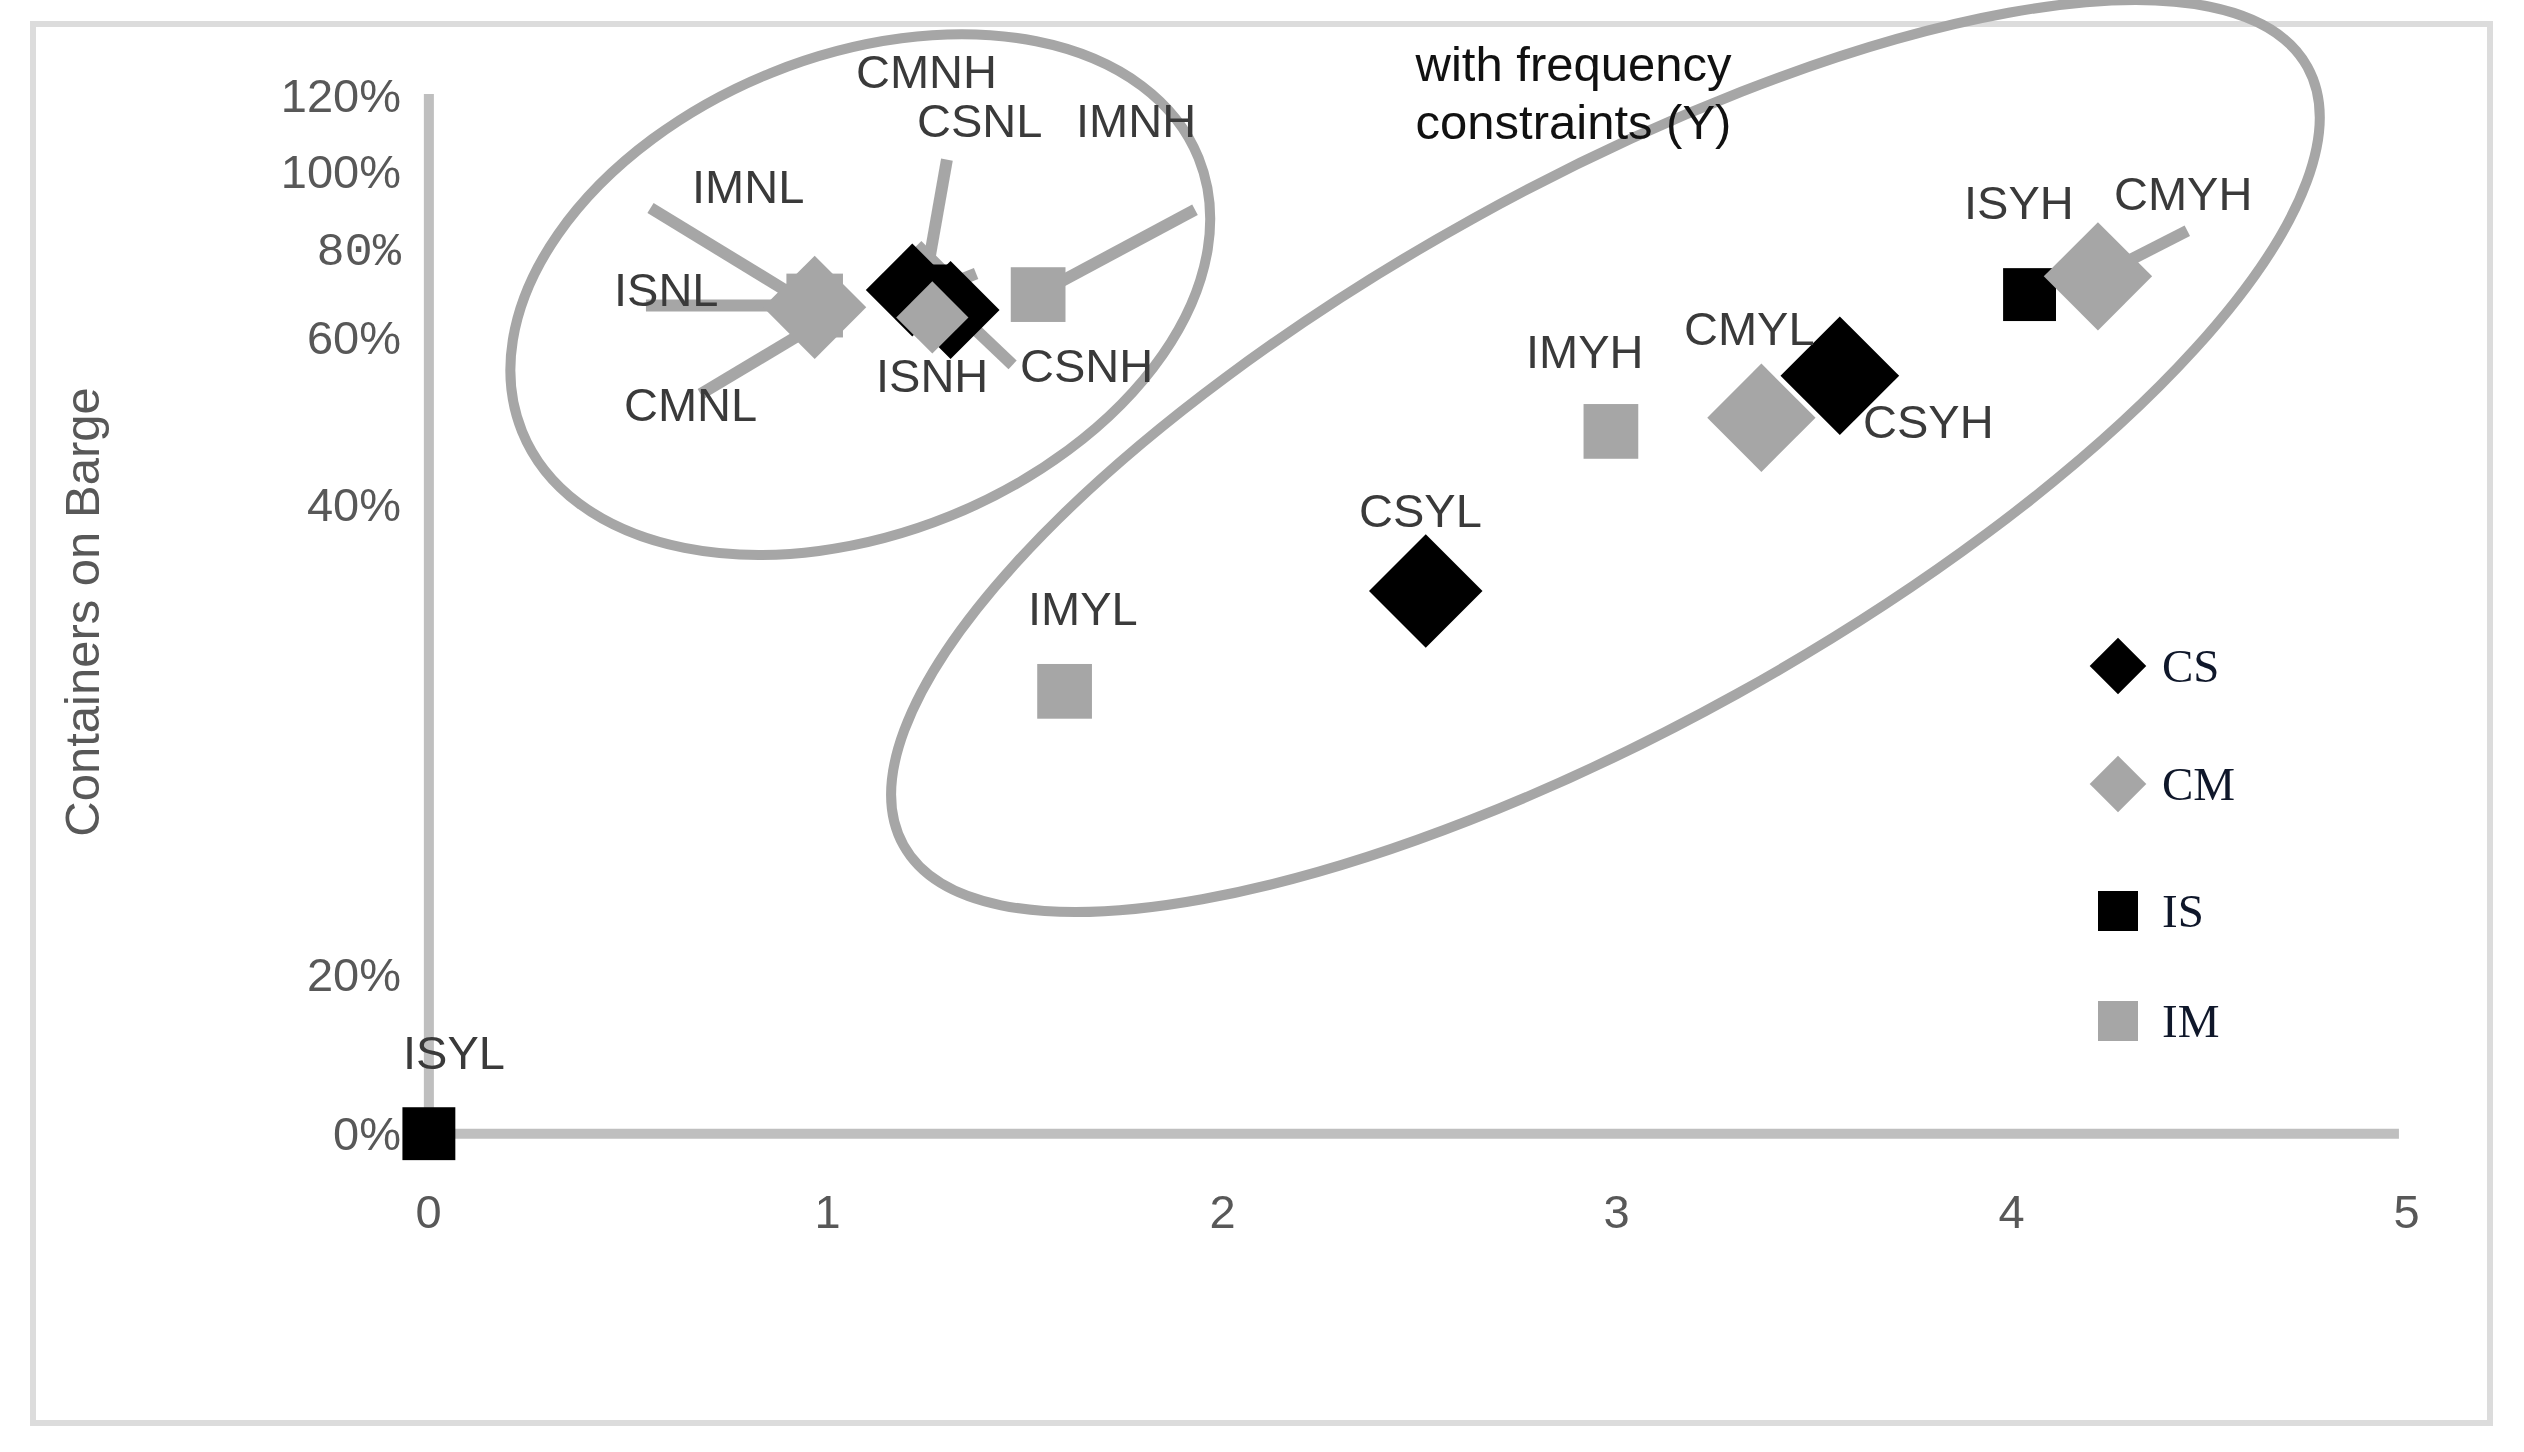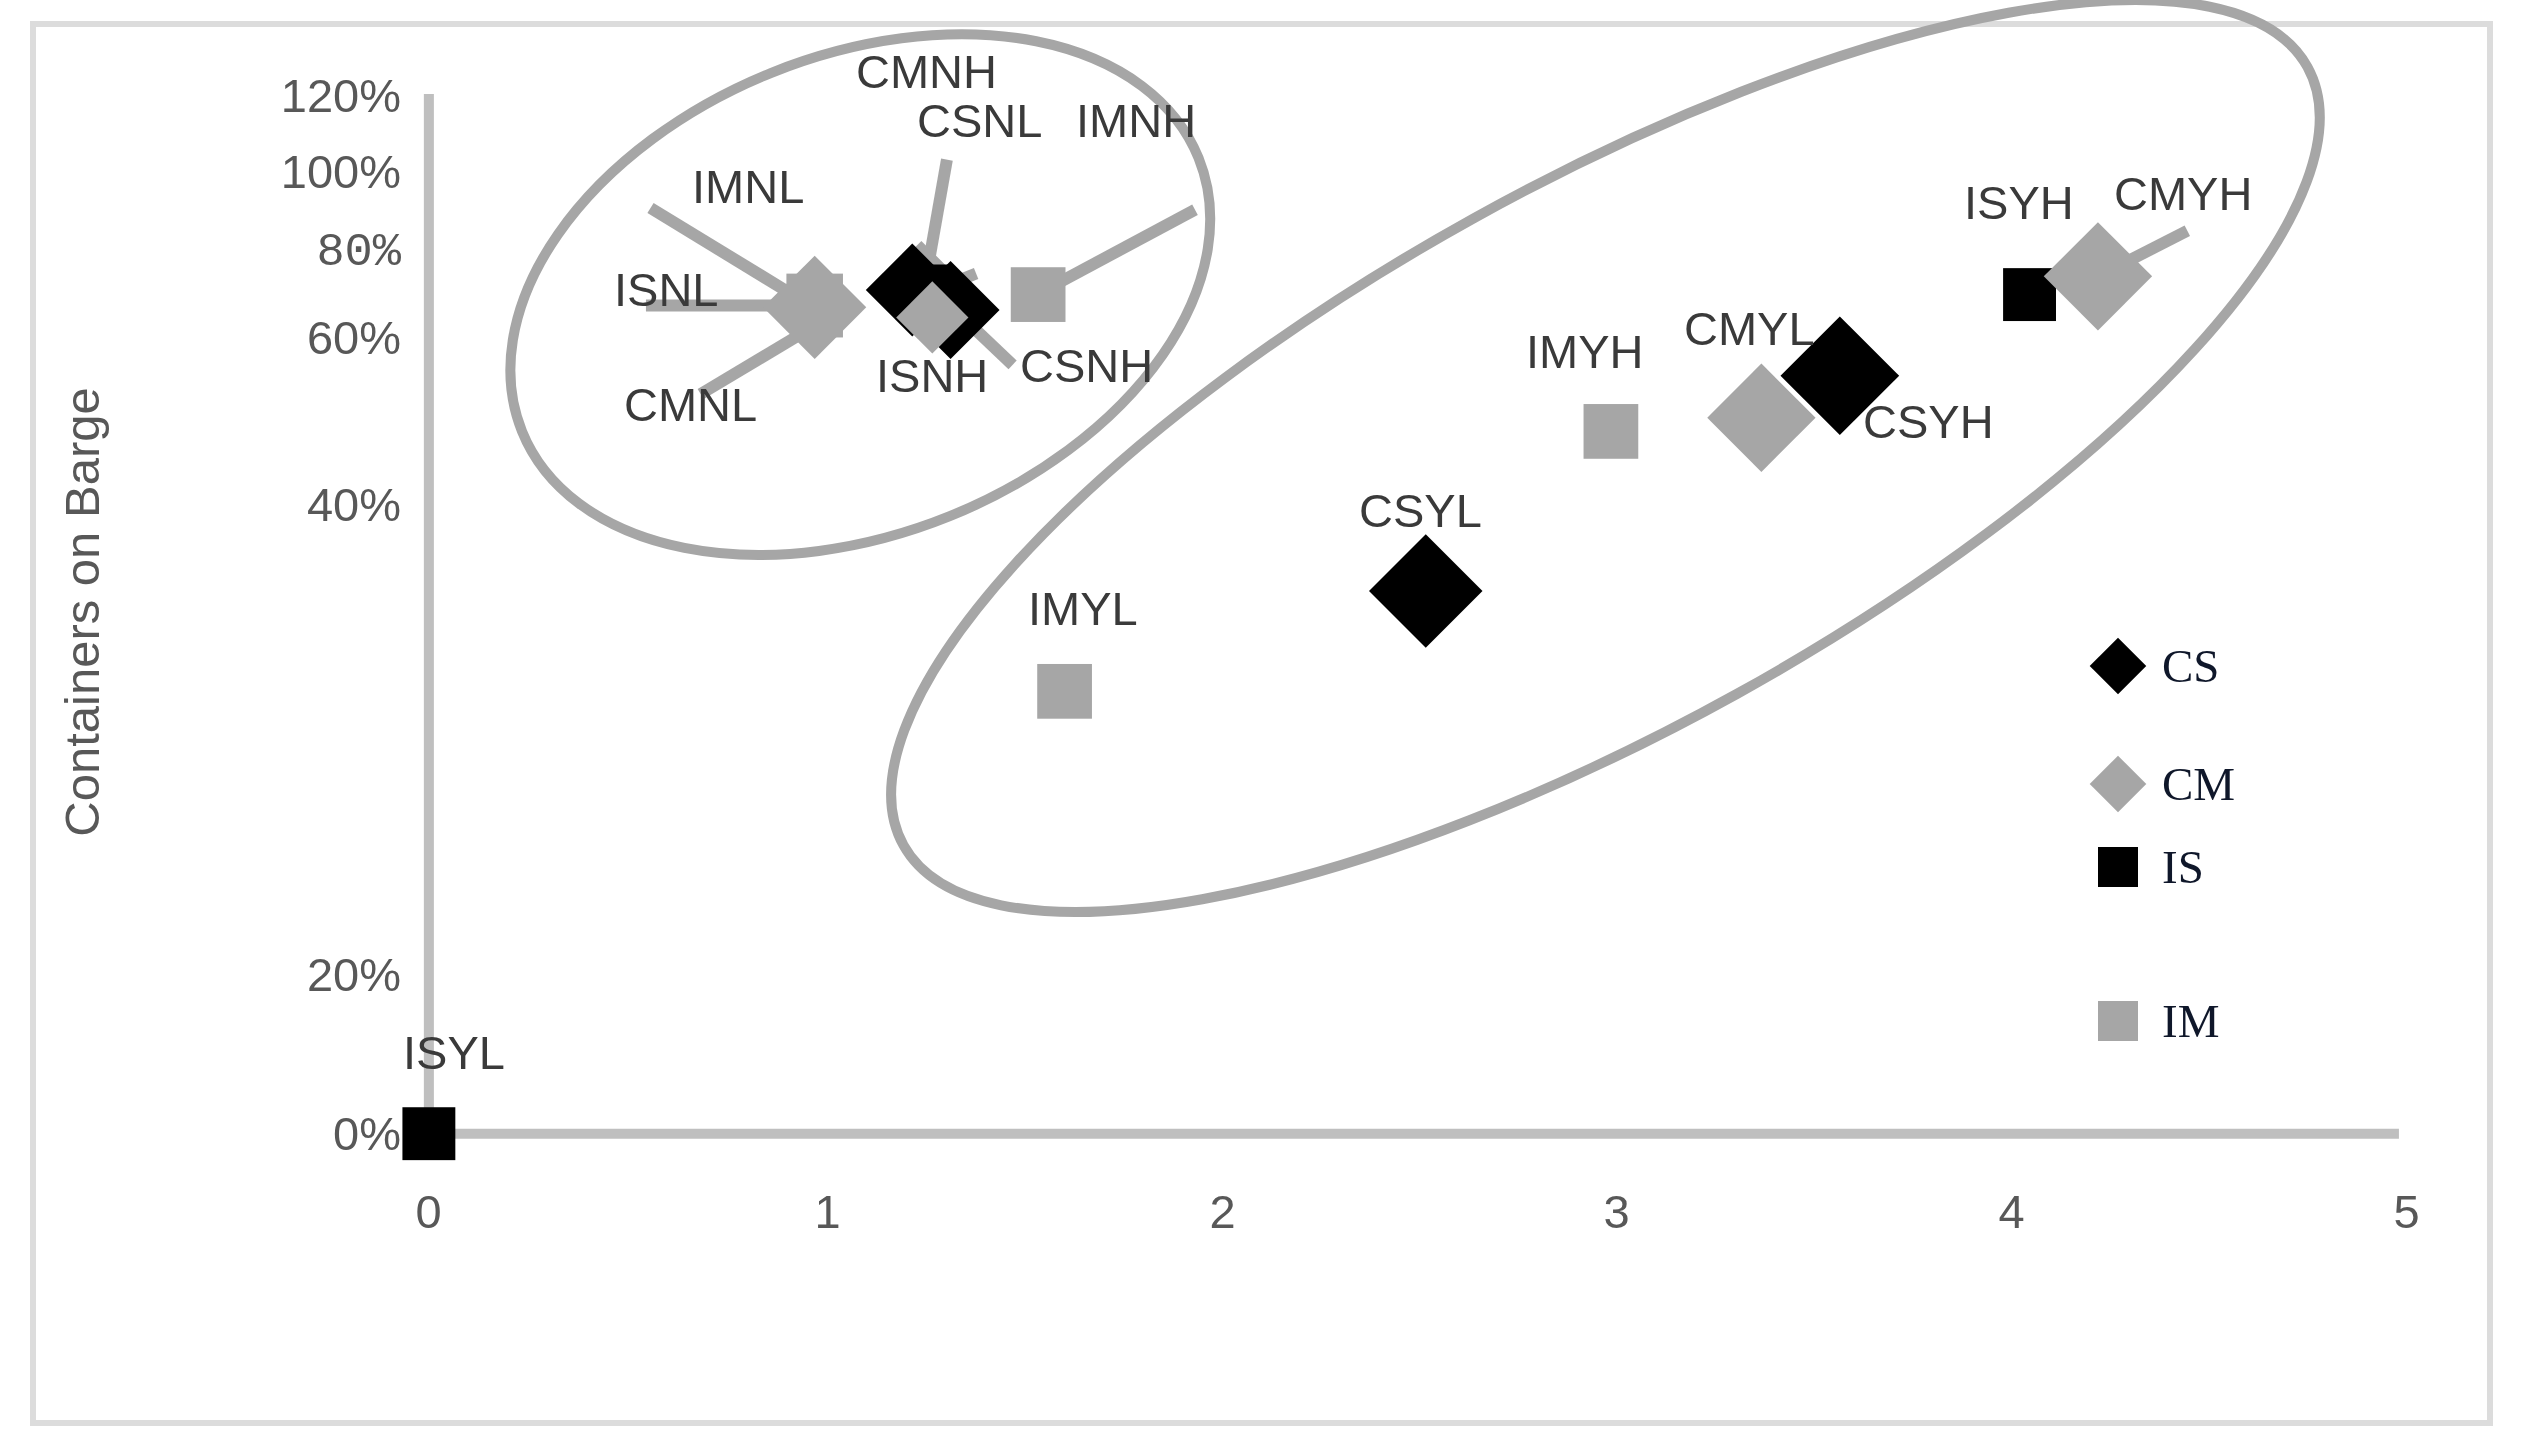--- a/index.html
+++ b/index.html
@@ -128,31 +128,33 @@
   <div class="pt-label" style="left:1020px;top:338px;">CSNH</div>
 
   <div class="pt-label" style="left:1028px;top:581px;">IMYL</div>
   <div class="pt-label" style="left:1359px;top:483px;">CSYL</div>
   <div class="pt-label" style="left:1526px;top:324px;">IMYH</div>
   <div class="pt-label" style="left:1684px;top:301px;">CMYL</div>
   <div class="pt-label" style="left:1863px;top:394px;">CSYH</div>
   <div class="pt-label" style="left:1964px;top:175px;">ISYH</div>
   <div class="pt-label" style="left:2114px;top:166px;">CMYH</div>
 
+  <div class="annot" style="left:1359px;top:36px;width:429px;">with frequency
+constraints (Y)</div>
 
   <div class="legend">
     <div class="legend-row" style="left:2098px;top:639px;">
       <span class="lg-mk diamond" style="background:#000000;"></span>
       <span class="legend-text">CS</span>
     </div>
     <div class="legend-row" style="left:2098px;top:757px;">
       <span class="lg-mk diamond" style="background:#a6a6a6;"></span>
       <span class="legend-text">CM</span>
     </div>
-    <div class="legend-row" style="left:2098px;top:840px;justify-content:flex-end;">
+    <div class="legend-row" style="left:2098px;top:884px;justify-content:flex-end;">
       <span class="lg-mk" style="background:#000000;"></span>
       <span class="legend-text">IS</span>
     </div>
     <div class="legend-row" style="left:2098px;top:994px;text-align:center;">
       <span class="lg-mk" style="background:#a6a6a6;"></span>
       <span class="legend-text">IM</span>
     </div>
   </div>
 
 </div>

